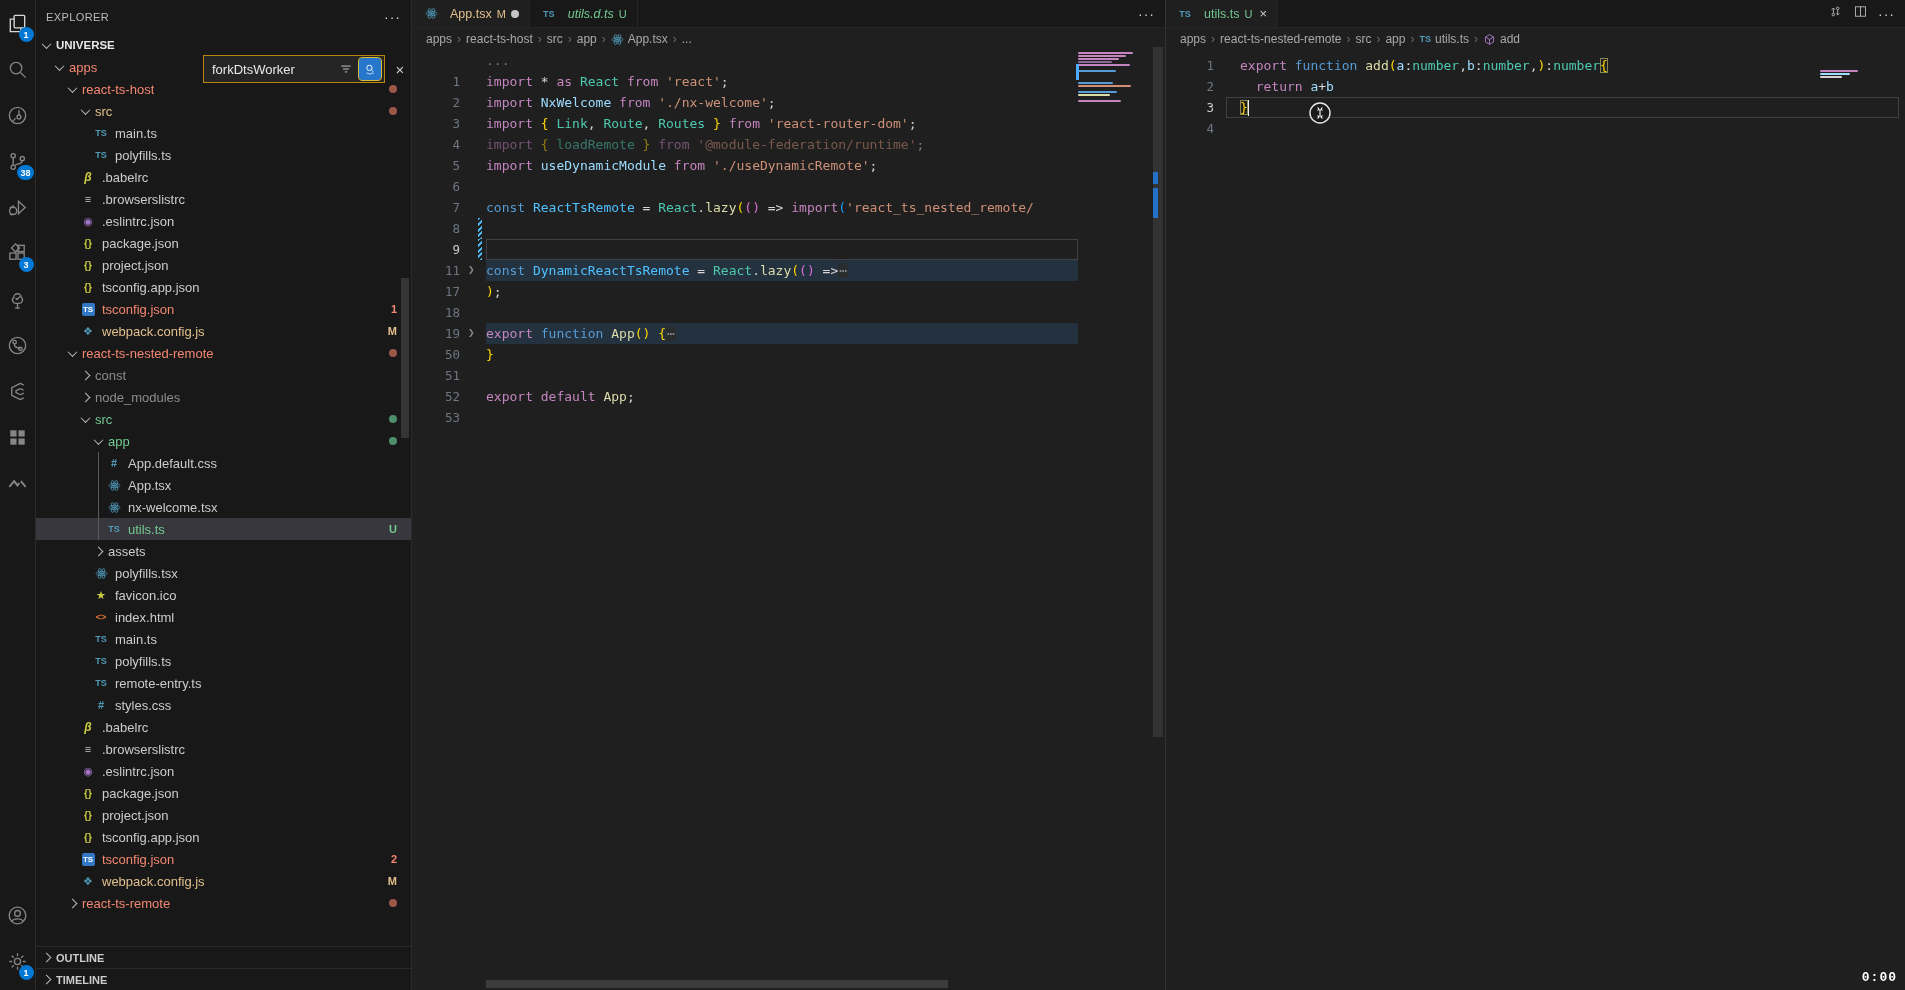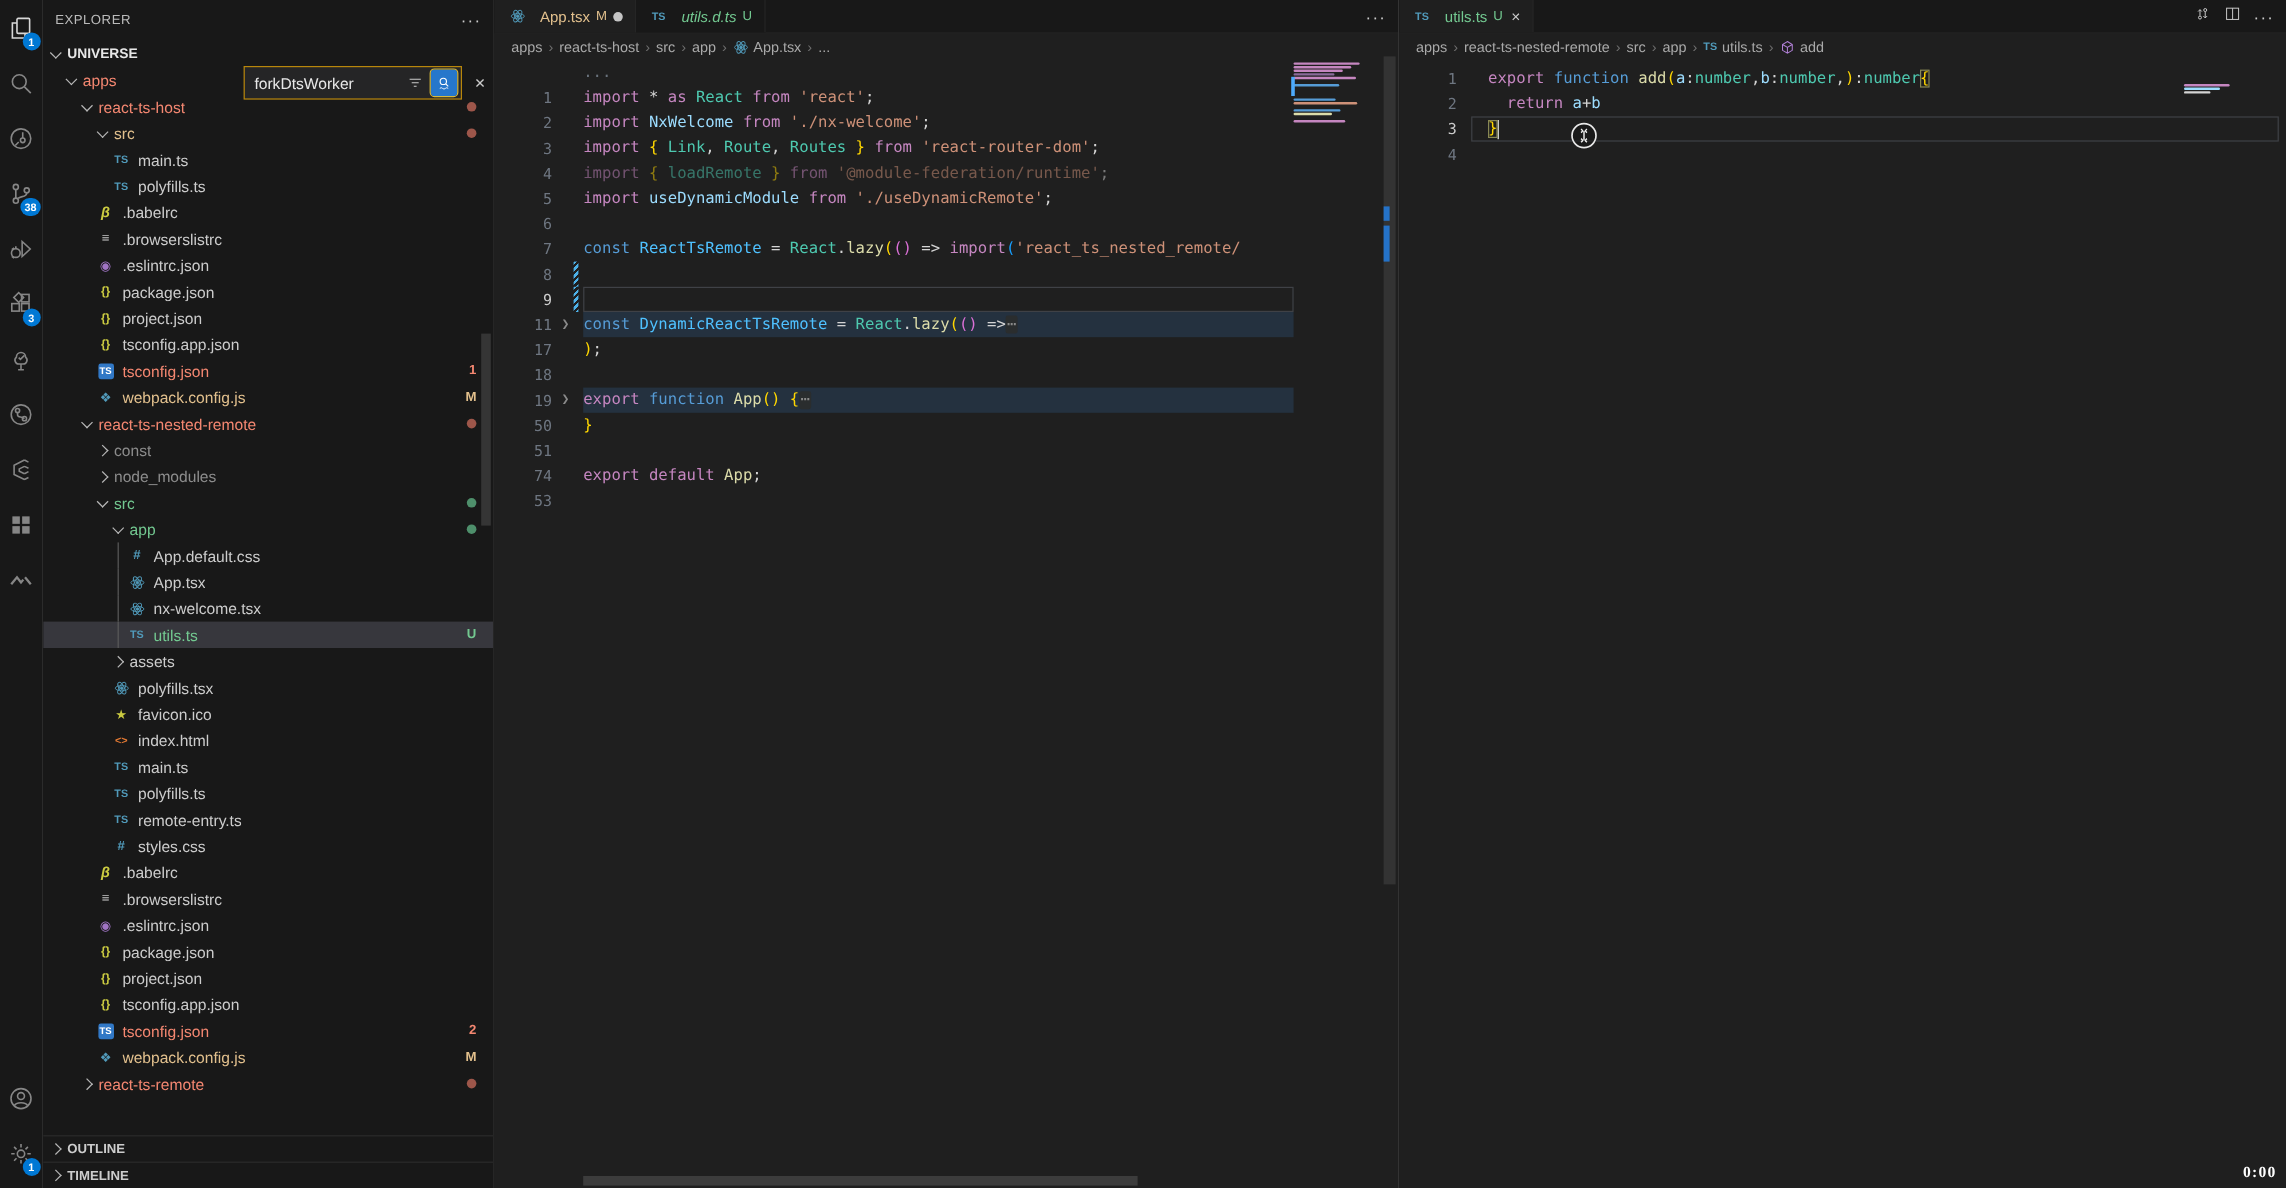--- a/index.html
+++ b/index.html
@@ -104,21 +104,21 @@
   .cursor { display:inline-block; width:1.5px; height:16px; background:#f0f0f0; vertical-align:middle; }
   
   .minimap { position:absolute; z-index:3; }
   .mmline { height:2px; margin-bottom:1px; border-radius:1px; }
   #e1-mmmark { position:absolute; left:664px; top:64px; width:3px; height:16px; background:#4daafc; z-index:4; }
   #e1-vscroll { position:absolute; right:2px; top:47px; width:10px; height:690px; background:rgba(121,121,121,.22); z-index:3; }
   .ovr-mark { position:absolute; right:7px; width:5px; background:#2472c8; z-index:4; }
   #e1-hscroll { position:absolute; left:74px; bottom:2px; width:462px; height:8px; background:rgba(121,121,121,.32); z-index:4; }
   
   #mousecursor { position:absolute; left:1306px; top:99px; z-index:50; }
-  #timer { position:absolute; right:8px; bottom:5px; font-family:Liberation Serif, serif;
+  #timer { position:absolute; right:8px; bottom:5px; font-family:Liberation Mono, monospace;
     font-size:13px; font-weight:bold; color:#ffffff; letter-spacing:1px; z-index:20;margin-top:48px; }
 </style>
 </head>
 <body>
 
 <div id="window">
   <div id="activitybar">
       <div class="act-item active">
         <svg viewBox="0 0 24 24">
           <rect x="8.5" y="3.5" width="11" height="13" rx="1"></rect>
@@ -560,21 +560,21 @@
         <div class="crow"><span class="lnum">6</span><span class="gutterpad"></span><span class="ctext"></span></div>
         <div class="crow"><span class="lnum">7</span><span class="gutterpad"></span><span class="ctext"><span class="kc">const </span><span class="vc">ReactTsRemote </span><span class="pu">= </span><span class="ty">React</span><span class="pu">.</span><span class="fn">lazy</span><span class="b1">(</span><span class="b2">(</span><span class="b2">)</span><span class="pu"> =&gt; </span><span class="kw">import</span><span class="b3">(</span><span class="st">'react_ts_nested_remote/</span></span></div>
         <div class="crow"><span class="gitbar"></span><span class="lnum">8</span><span class="gutterpad"></span><span class="ctext"></span></div>
         <div class="crow activenum"><span class="abox" style="left:74px;width:592px;"></span><span class="gitbar"></span><span class="lnum">9</span><span class="gutterpad"></span><span class="ctext"></span></div>
         <div class="crow"><span class="hl"></span><span class="lnum">11</span><span class="gutterpad"><span class="foldchev">❯</span></span><span class="ctext"><span class="kc">const </span><span class="vc">DynamicReactTsRemote </span><span class="pu">= </span><span class="ty">React</span><span class="pu">.</span><span class="fn">lazy</span><span class="b1">(</span><span class="b2">(</span><span class="b2">)</span><span class="pu"> =&gt;</span><span class="fold">⋯</span></span></div>
         <div class="crow"><span class="lnum">17</span><span class="gutterpad"></span><span class="ctext"><span class="b1">)</span><span class="pu">;</span></span></div>
         <div class="crow"><span class="lnum">18</span><span class="gutterpad"></span><span class="ctext"></span></div>
         <div class="crow"><span class="hl"></span><span class="lnum">19</span><span class="gutterpad"><span class="foldchev">❯</span></span><span class="ctext"><span class="kw">export </span><span class="kc">function </span><span class="fn">App</span><span class="b1">(</span><span class="b1">)</span><span class="b1"> {</span><span class="fold">⋯</span></span></div>
         <div class="crow"><span class="lnum">50</span><span class="gutterpad"></span><span class="ctext"><span class="b1">}</span></span></div>
         <div class="crow"><span class="lnum">51</span><span class="gutterpad"></span><span class="ctext"></span></div>
-        <div class="crow"><span class="lnum">74</span><span class="gutterpad"></span><span class="ctext"><span class="kw">export </span><span class="kw">default </span><span class="fn">App</span><span class="pu">;</span></span></div>
+        <div class="crow"><span class="lnum">52</span><span class="gutterpad"></span><span class="ctext"><span class="kw">export </span><span class="kw">default </span><span class="fn">App</span><span class="pu">;</span></span></div>
         <div class="crow"><span class="lnum">53</span><span class="gutterpad"></span><span class="ctext"></span></div>
       </div>
     <div class="minimap" id="e1-minimap" style="left:666px; top:52px; width:70px;">
         <div class="mmline" style="background: rgb(197, 134, 192); width: 55px;"></div>
         <div class="mmline" style="background: rgb(197, 134, 192); width: 48px;"></div>
         <div class="mmline" style="background: rgb(197, 134, 192); width: 41px;"></div>
         <div class="mmline" style="background: rgb(138, 106, 154); width: 34px;"></div>
         <div class="mmline" style="background: rgb(197, 134, 192); width: 52px;"></div>
         <div class="mmline" style="background: transparent; width: 10px;"></div>
         <div class="mmline" style="background: rgb(86, 156, 214); width: 38px;"></div>

